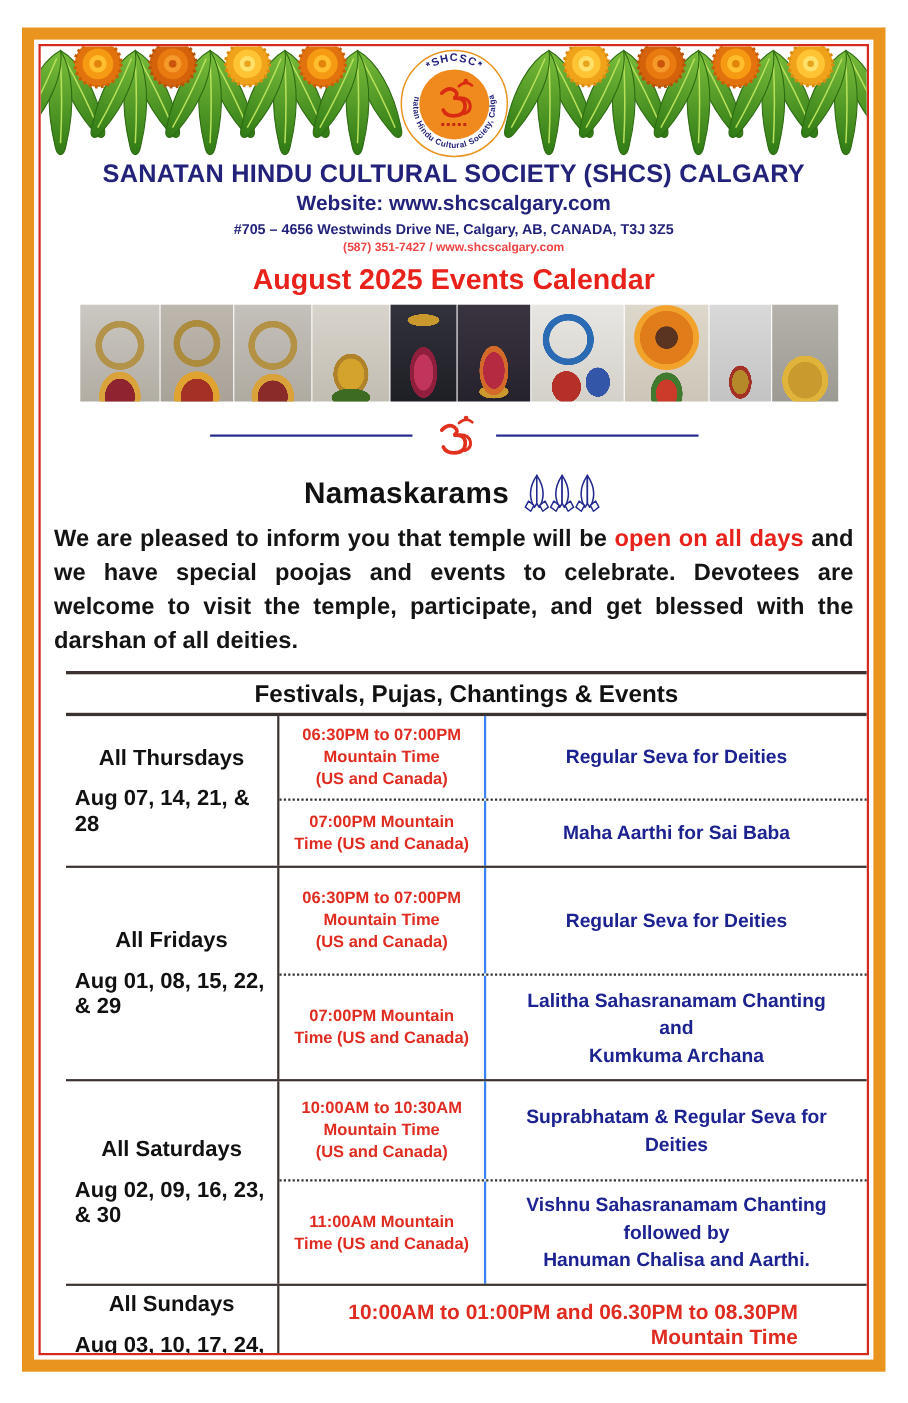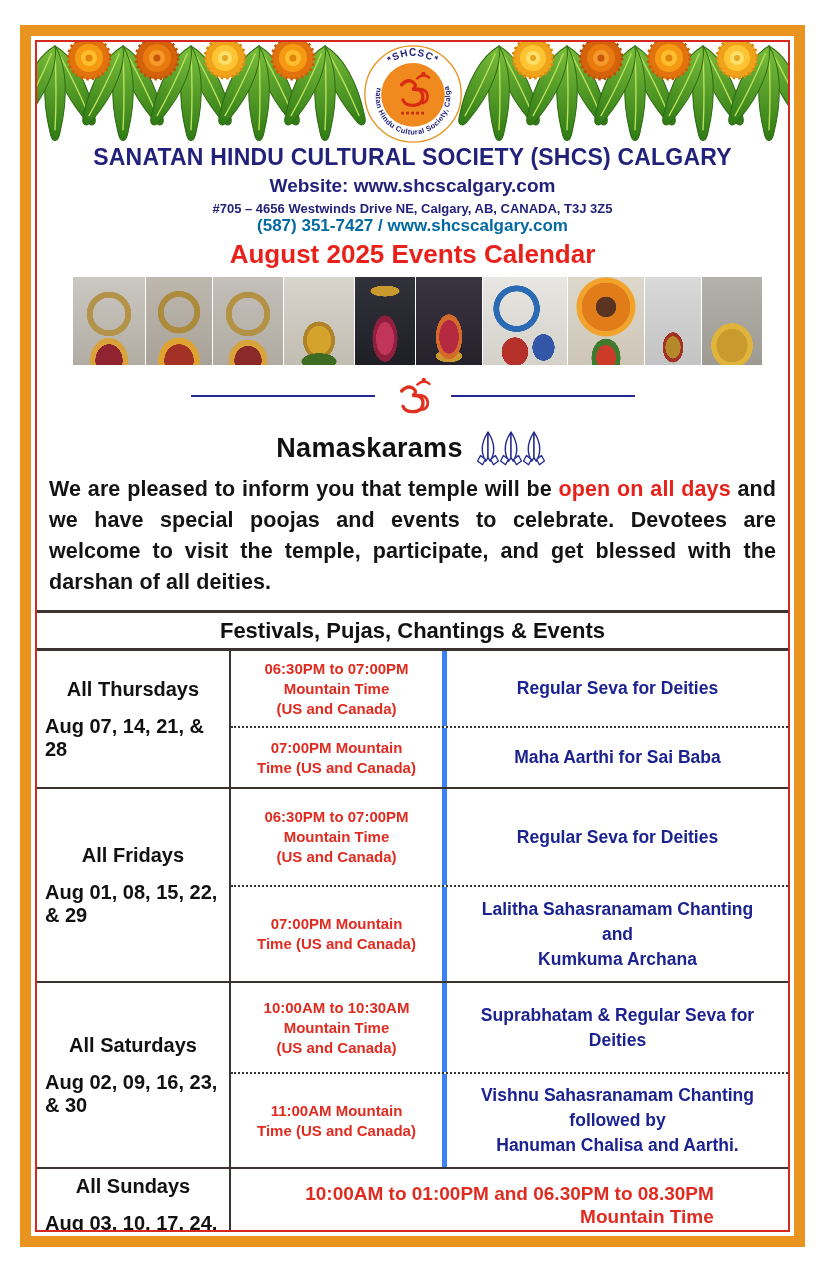--- a/index.html
+++ b/index.html
@@ -38,21 +38,21 @@
   .website-line {
     margin-top:3px; text-align:center;
     font-size:19px; font-weight:bold; color:#23227B; line-height:23px;
   }
   .address-line {
     margin-top:4px; text-align:center;
     font-size:13px; font-weight:bold; color:#23227B; line-height:15px;
   }
   .contact-line {
     margin-top:2px; text-align:center;
-    font-size:17px; font-weight:bold; color:#0369a1; line-height:15px;
+    font-size:11px; font-weight:bold; color:#ef4444; line-height:15px;
   }
   .calendar-title {
     margin-top:7px; text-align:center;
     font-size:26px; font-weight:bold; color:#E8211A; line-height:29px;
   }
 
   
   .photo-strip {
     margin:8px auto 0; width:680px; height:88px;
     display:flex; gap:1px; background:#fff;
@@ -119,41 +119,41 @@
 
   
   .intro {
     margin:8px 12px 0; text-align:justify;
     font-size:21.5px; font-weight:bold; color:#141414; line-height:31px;
     letter-spacing:.1px;
   }
   .intro .highlight { color:#E8211A; }
 
   
-  .schedule { margin-top:12px; flex:1; display:flex; flex-direction:column; }
+  .schedule { margin-top:12px; flex:1; display:flex; flex-direction:column;padding-left:23px; }
   .section-title {
     flex:none; min-height:41px; border-top:3px solid #3C3330; border-bottom:3px solid #3C3330;
     display:flex; align-items:center; justify-content:center;
     font-size:22px; font-weight:bold; color:#111;
   }
   .day-row { display:flex; flex:none; }
   .day-row + .day-row { border-top:2px solid #3C3330; }
   .day-row.grow { flex:1; }
   .day-cell {
     width:194px; flex:none; border-right:2px solid #3C3330;
     display:flex; flex-direction:column; align-items:center; justify-content:center; gap:14px;
     padding:6px 8px;
   }
   .day-name { font-size:20px; font-weight:bold; color:#111; }
   .day-dates { font-size:20px; font-weight:bold; color:#111; }
   .slots { flex:1; display:flex; flex-direction:column; }
   .slot { display:flex; flex:1; }
   .slot + .slot { border-top:2px dotted #333; }
   .time-cell {
-    width:216px; flex:none; border-right:5px solid #3b82f6;
+    width:188px; flex:none; border-right:2px solid #3b82f6;
     display:flex; align-items:center; justify-content:center; text-align:center;
     font-size:15px; font-weight:bold; color:#E02B20; line-height:20px;
     white-space:pre-line; padding:6px 10px;
   }
   .event-cell {
     flex:1; display:flex; align-items:center; justify-content:center; text-align:center;
     font-size:17.5px; font-weight:bold; color:#1C2290; line-height:25px;
     white-space:pre-line; padding:6px 12px;
   }
   .merged-cell {

